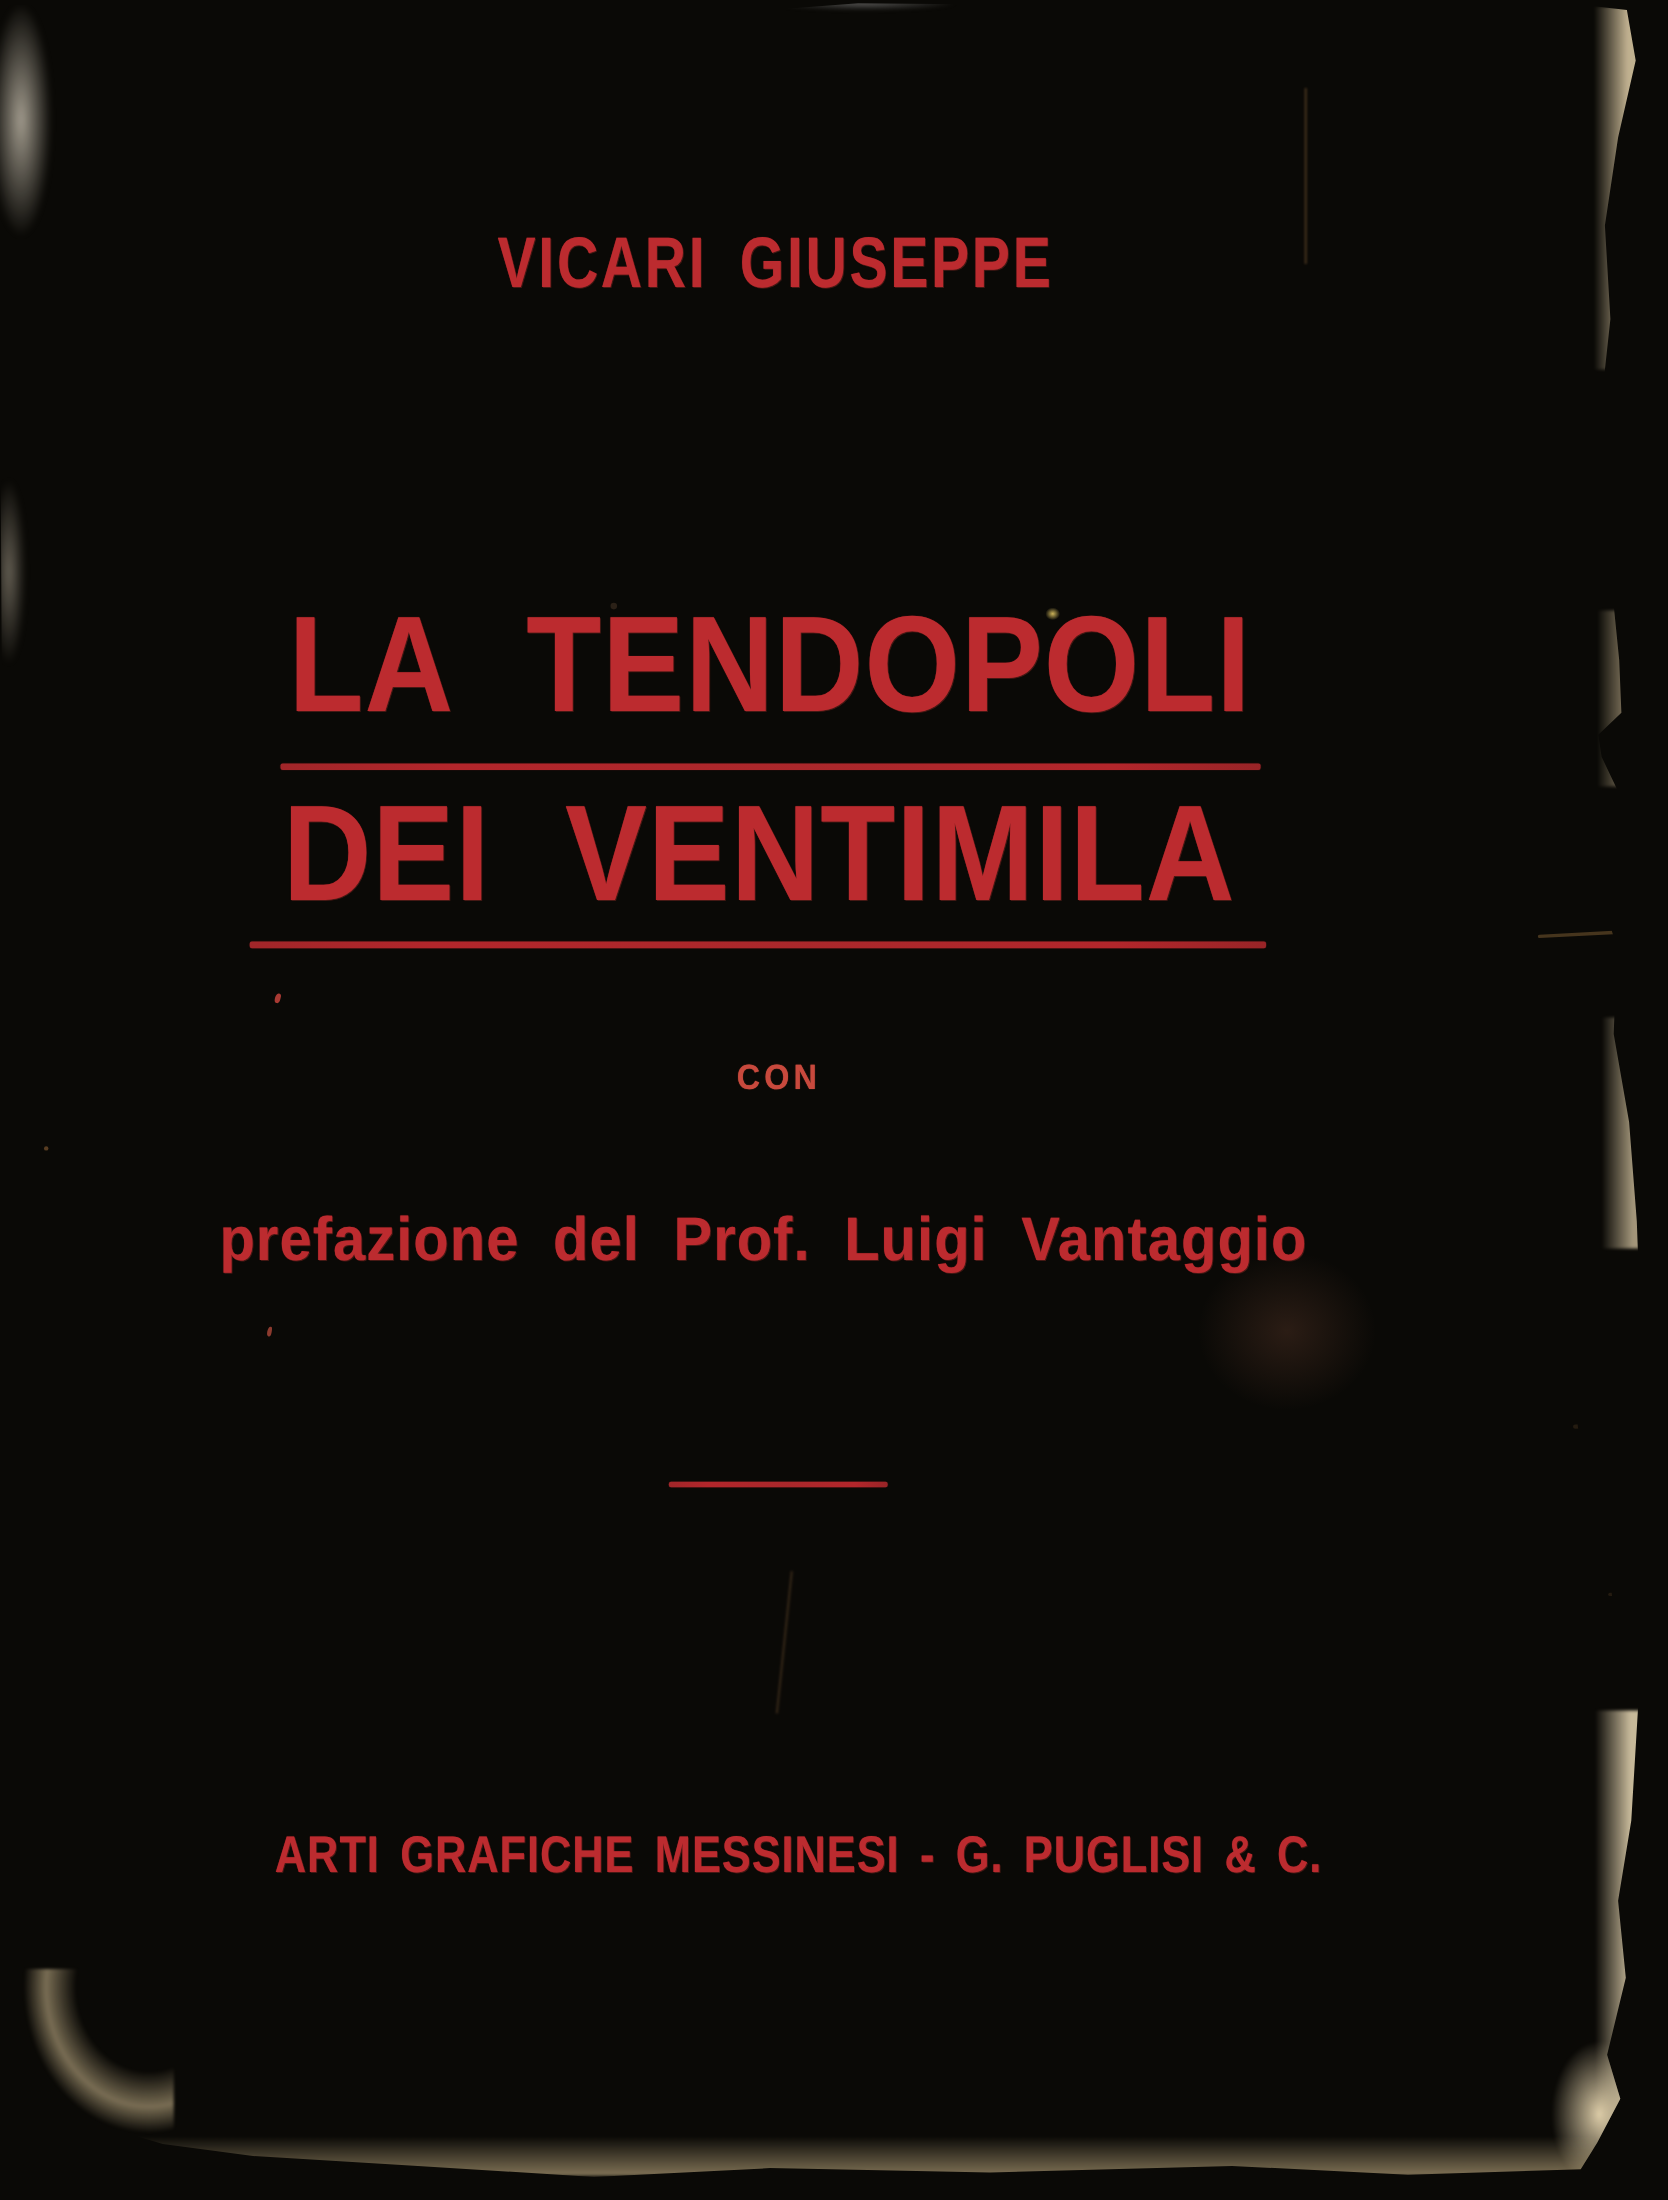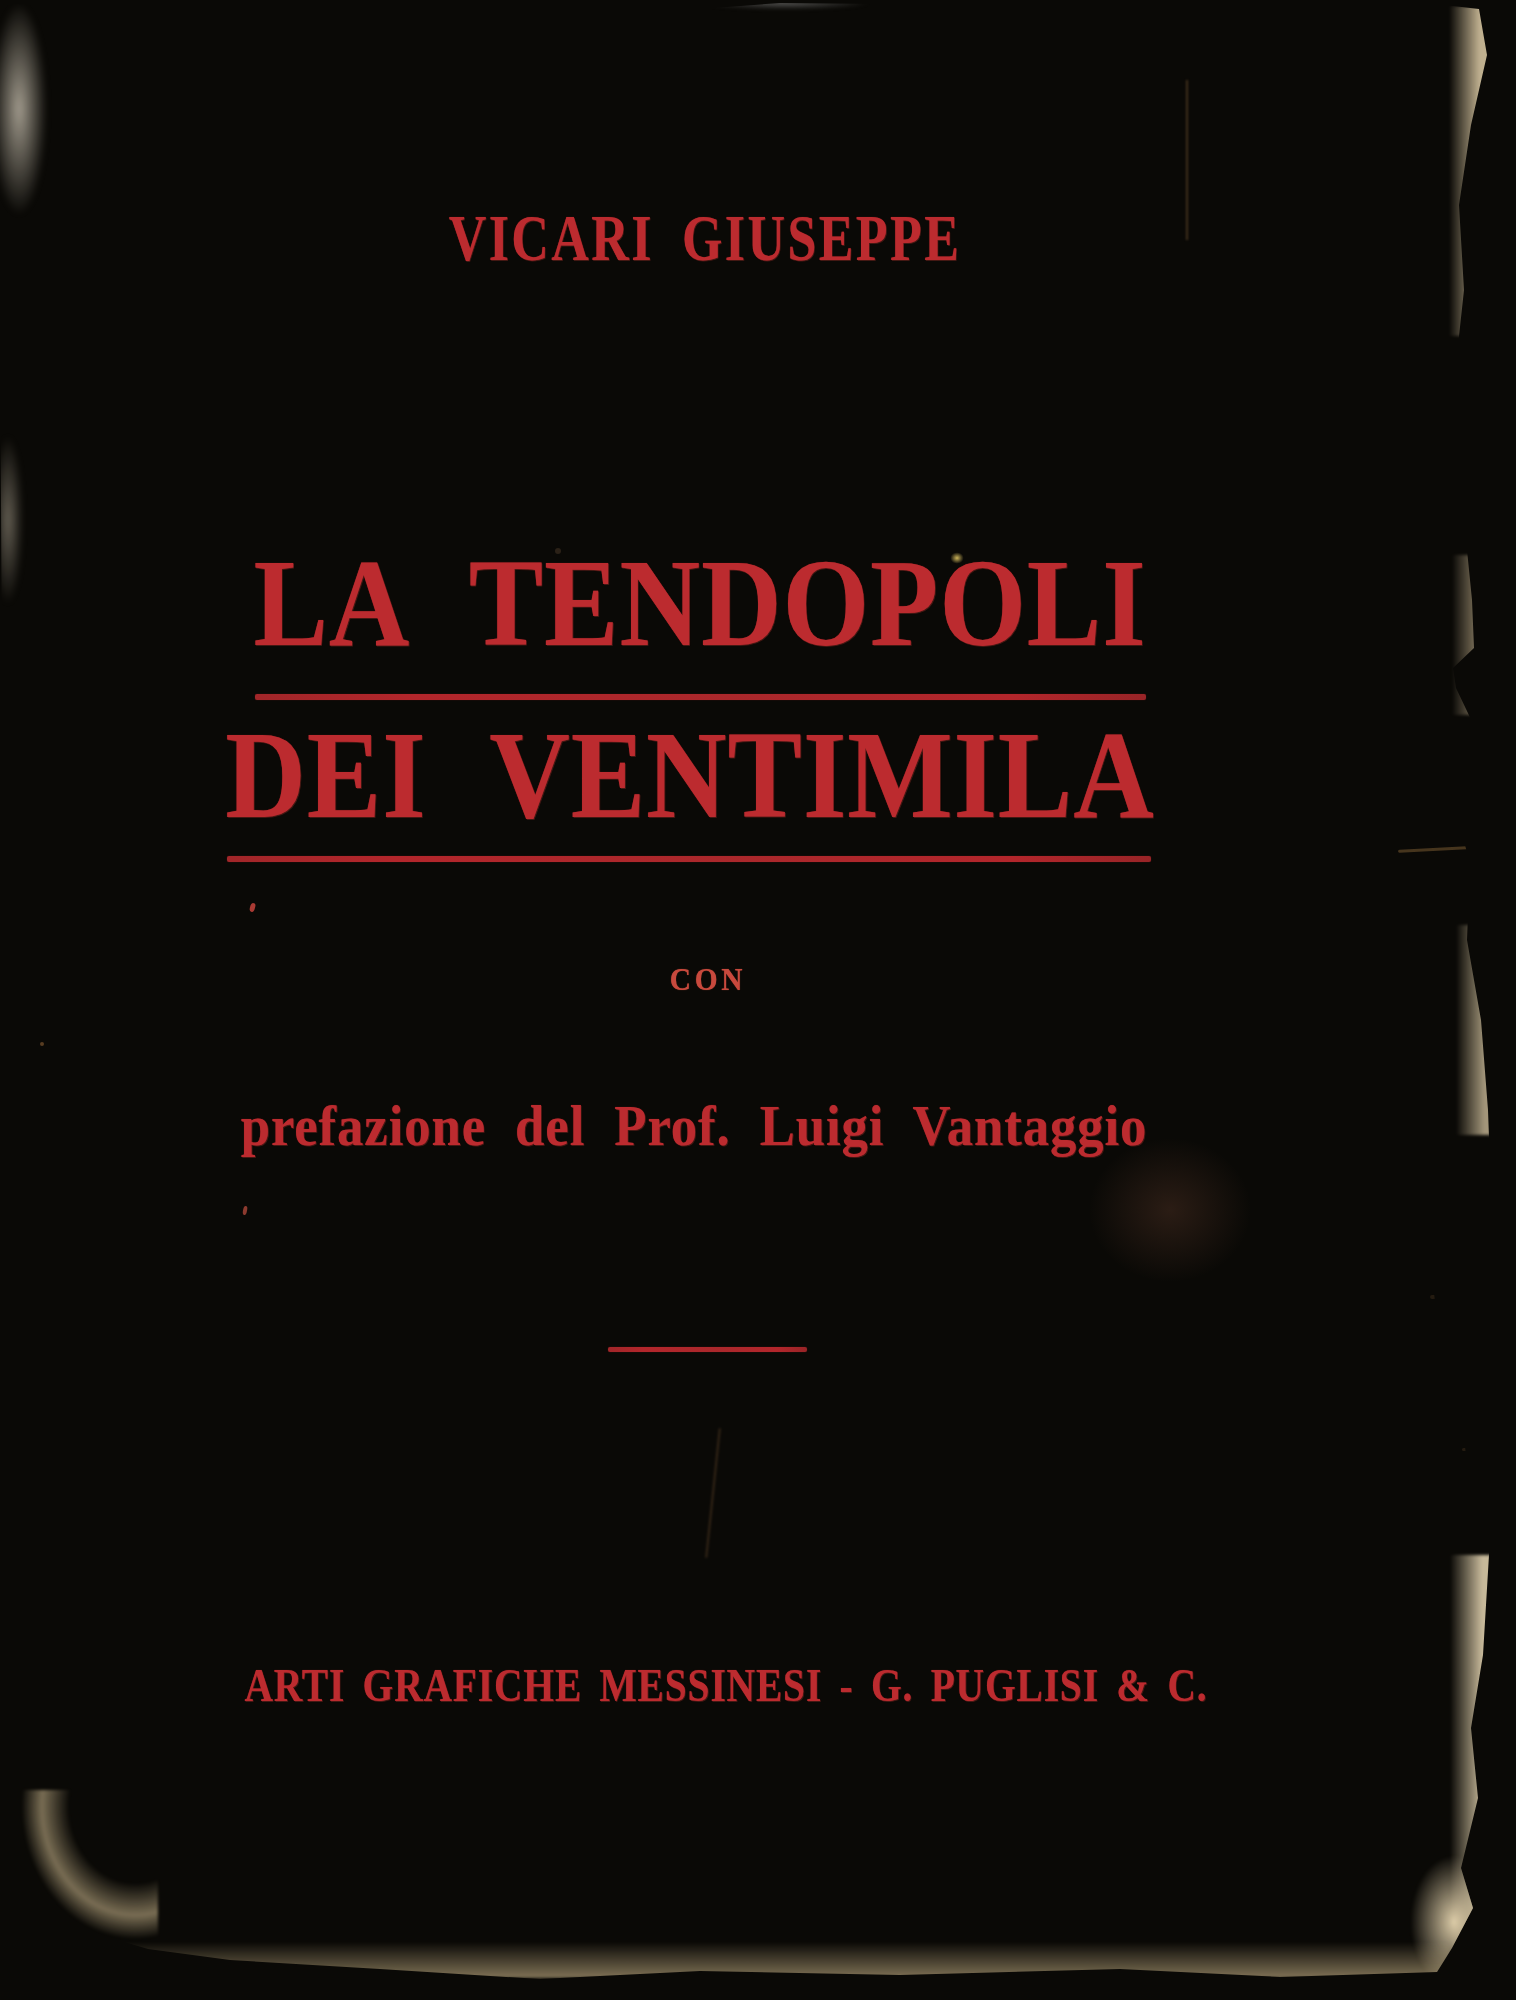--- a/index.html
+++ b/index.html
@@ -1,19 +1,19 @@
 <!DOCTYPE html>
 <html style="--ink: #bc2b2f; --paper: #edbd6a; --backdrop: #0a0906;"><head>
 <meta charset="utf-8">
 <style>
   html,body{margin:0;padding:0;background:#0a0906;}
   .scan{
     position:relative;width:1516px;height:2000px;overflow:hidden;
     background:#0a0906;
-    font-family:Liberation Serif, serif;
+    font-family:Liberation Sans, sans-serif;
   }
   
   .cover{
     position:absolute;inset:0;
     background:
       radial-gradient(1150px 900px at 48% 34%, rgba(255,238,185,0.30), rgba(255,238,185,0) 72%),
       radial-gradient(900px 700px at 70% 80%, rgba(222,160,80,0.18), rgba(222,160,80,0) 70%),
       linear-gradient(90deg, #e8c austria 0px, rgba(0,0,0,0) 0px),
       linear-gradient(90deg, rgba(236,205,160,0.85) 0px, rgba(238,200,140,0.45) 26px, rgba(238,200,140,0) 58px),
       linear-gradient(270deg, rgba(205,140,70,0.20) 0px, rgba(205,140,70,0) 130px),

